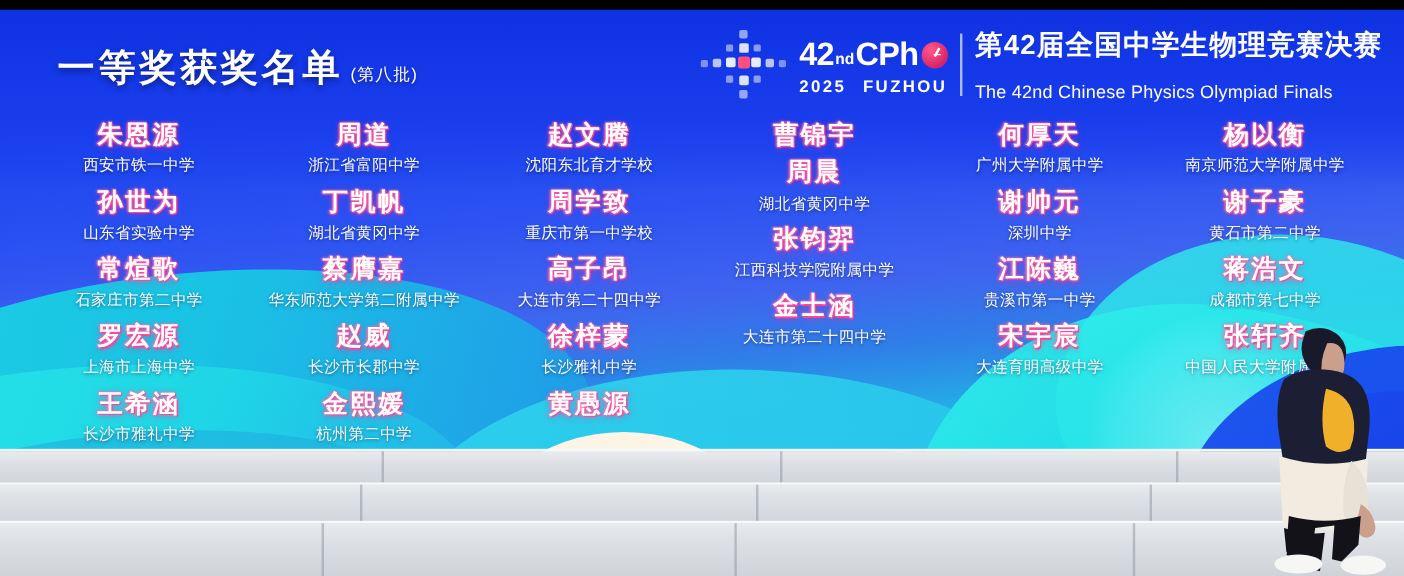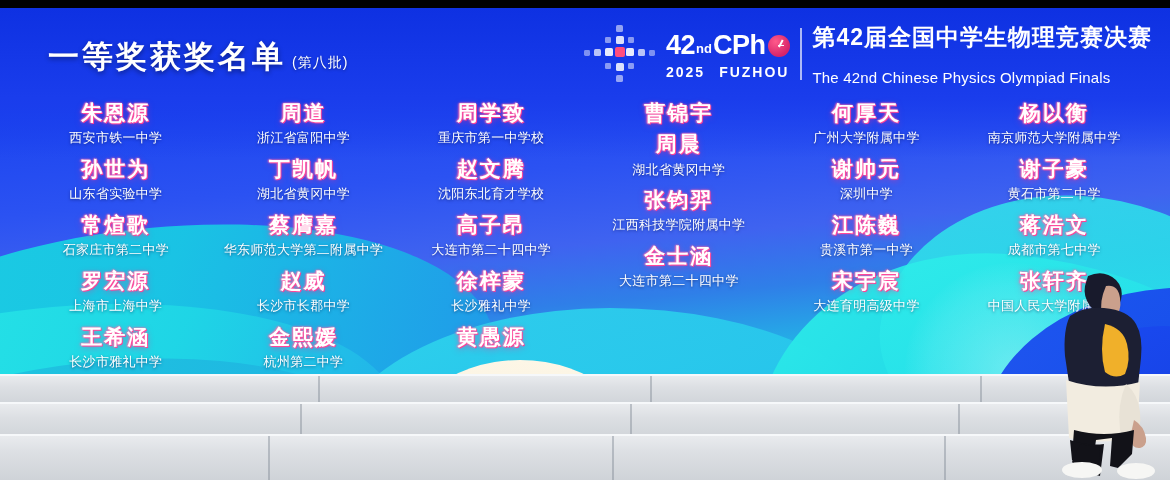--- a/index.html
+++ b/index.html
@@ -317,26 +317,26 @@
           <div class="wname">赵威</div>
           <div class="wschool">长沙市长郡中学</div>
         </div>
         <div class="entry">
           <div class="wname">金熙媛</div>
           <div class="wschool">杭州第二中学</div>
         </div>
       </div>
       <div class="col">
         <div class="entry">
+          <div class="wname">赵文腾</div>
+          <div class="wschool">沈阳东北育才学校</div>
+        </div>
+        <div class="entry">
           <div class="wname">周学致</div>
           <div class="wschool">重庆市第一中学校</div>
-        </div>
-        <div class="entry">
-          <div class="wname">赵文腾</div>
-          <div class="wschool">沈阳东北育才学校</div>
         </div>
         <div class="entry">
           <div class="wname">高子昂</div>
           <div class="wschool">大连市第二十四中学</div>
         </div>
         <div class="entry">
           <div class="wname">徐梓蒙</div>
           <div class="wschool">长沙雅礼中学</div>
         </div>
         <div class="entry">

